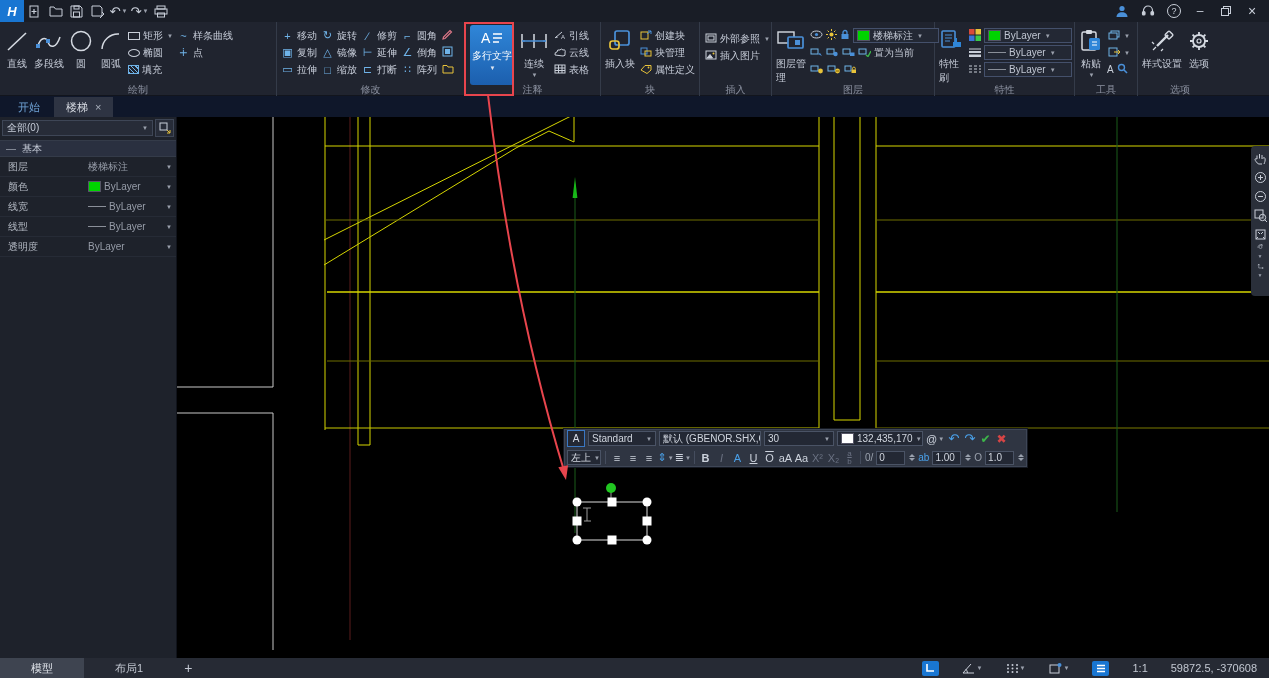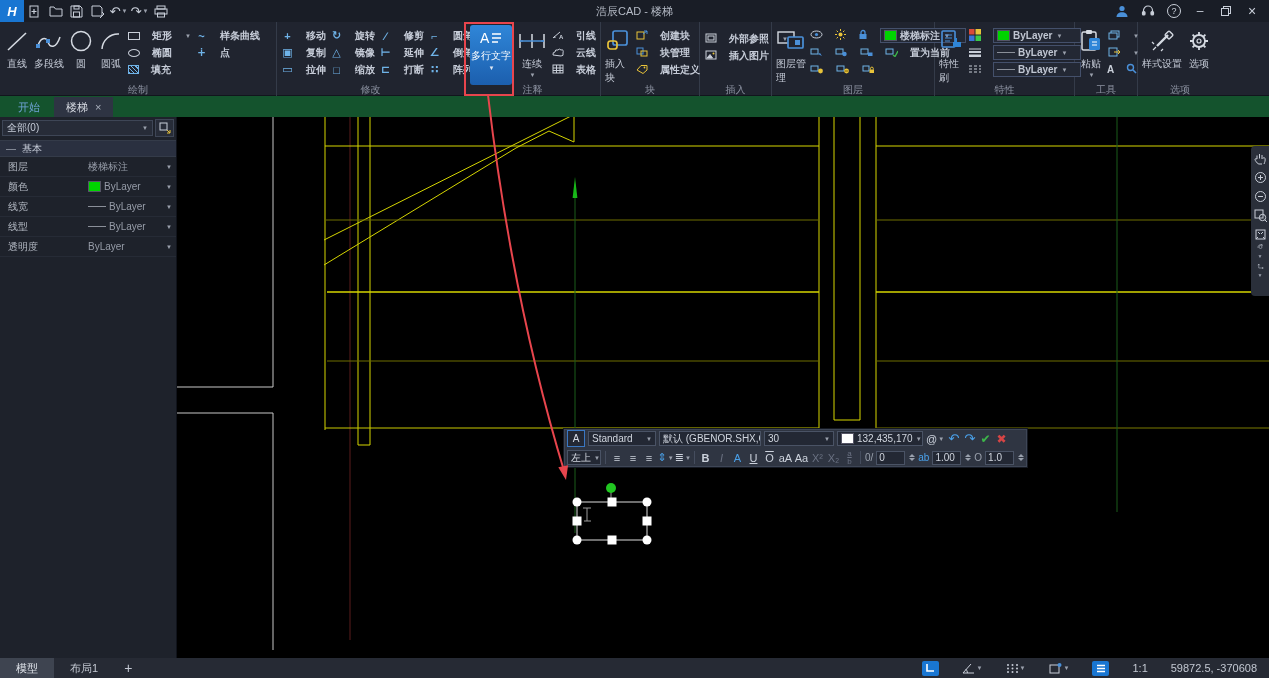--- a/index.html
+++ b/index.html
@@ -19,35 +19,35 @@
   .wbtn{width:22px;height:20px;display:flex;align-items:center;justify-content:center;color:#c9cfd9;font-size:12px;}
   
   #ribbon{left:0;top:22px;width:1269px;height:74px;background:#20242f;border-bottom:1px solid #12151d;
           display:flex;z-index:20;box-sizing:border-box;}
   .rgroup{position:relative;height:74px;border-right:1px solid #343b49;display:flex;align-items:flex-start;
           padding:2px 2px 12px 2px;box-sizing:border-box;flex:0 0 auto;}
   .rglabel{position:absolute;bottom:0;left:0;right:0;text-align:center;font-size:10px;color:#8d93a2;height:12px;line-height:12px;}
   .rbig{display:flex;flex-direction:column;align-items:center;gap:1px;font-size:10px;color:#c6ccd8;padding:2px 2px 0 2px;}
   .rbig .bicon{height:30px;display:flex;align-items:center;justify-content:center;}
   .rcol{display:flex;flex-direction:column;padding-top:3px;}
-  .rsm{height:17px;display:flex;align-items:center;gap:12px;font-size:10px;color:#c6ccd8;white-space:nowrap;padding:0 2px;font-weight:bold;}
+  .rsm{height:17px;display:flex;align-items:center;gap:3px;font-size:10px;color:#c6ccd8;white-space:nowrap;padding:0 2px;}
   .micon{color:#6fb3e8;font-size:11px;width:13px;text-align:center;flex:0 0 13px;}
   .shp{display:inline-block;box-sizing:border-box;flex:0 0 auto;}
   .shp-rect{width:12px;height:8px;border:1px solid #c9cfd9;}
   .shp-ell{width:12px;height:8px;border:1px solid #c9cfd9;border-radius:50%;}
   .shp-hatch{width:11px;height:9px;border:1px solid #6fb3e8;
     background:repeating-linear-gradient(45deg,#6fb3e8 0 1px,transparent 1px 3px);}
   .mtext-btn{width:44px;height:60px;background:linear-gradient(#2f86d8,#1c5fae);border-radius:3px;margin:1px 3px 0 3px;
     display:flex;flex-direction:column;align-items:center;color:#fff;font-size:10px;padding-top:4px;box-sizing:border-box;}
   .swatch{width:11px;height:9px;background:#00d400;border:1px solid #556;display:inline-block;flex:0 0 auto;}
   .lwglyph{display:inline-block;width:18px;height:1px;background:#8a8f99;flex:0 0 auto;}
   .combo-mini{height:15px;background:#232834;border:1px solid #44506b;display:flex;align-items:center;
       gap:3px;padding:0 3px;font-size:10px;color:#c0c6d2;box-sizing:border-box;}
   
-  #tabbar{left:0;top:96px;width:1269px;height:21px;background:#14532d;display:flex;align-items:flex-end;
+  #tabbar{left:0;top:96px;width:1269px;height:21px;background:#0f172a;display:flex;align-items:flex-end;
       padding-left:6px;gap:2px;z-index:15;box-sizing:border-box;}
   .dtab{height:20px;padding:0 12px;font-size:11px;display:flex;align-items:center;gap:7px;color:#6fa3d6;}
   .dtab.active{background:#2e3443;color:#d8dce4;}
   .dtab .x{color:#aab1bd;font-size:11px;}
   
   #panel{left:0;top:117px;width:177px;height:541px;background:#1e222b;border-right:1px solid #10131b;
      box-sizing:border-box;z-index:10;font-size:10px;}
   .pfilter{display:flex;align-items:center;margin:2px 2px 0 2px;gap:2px;}
   .pcombo{flex:1;height:16px;background:#272c38;border:1px solid #3e4656;display:flex;align-items:center;
      padding:0 4px;color:#c6ccd8;box-sizing:border-box;}
@@ -78,21 +78,21 @@
   .aicon{width:16px;height:15px;border:1px solid #3a77c2;color:#d8dde6;font-size:10px;display:flex;align-items:center;justify-content:center;background:#232834;}
   .spin{width:32px;height:14px;background:#232834;border:1px solid #4a5365;color:#d0d5de;display:flex;
      align-items:center;padding:0 2px;box-sizing:border-box;}
   .spinbtns{display:flex;flex-direction:column;justify-content:center;gap:1px;margin-left:1px;}
   .su{width:0;height:0;border-left:3px solid transparent;border-right:3px solid transparent;border-bottom:3px solid #9aa1ad;}
   .sd{width:0;height:0;border-left:3px solid transparent;border-right:3px solid transparent;border-top:3px solid #9aa1ad;}
   .vsep{width:1px;height:13px;background:#454d5e;margin:0 1px;flex:0 0 1px;}
   
   #statusbar{left:0;top:658px;width:1269px;height:20px;background:#262a34;display:flex;align-items:center;
      font-size:11px;color:#c3c8d2;z-index:30;}
-  .stab{height:20px;padding:0 16px;display:flex;align-items:center;}
+  .stab{height:20px;padding:0 31px;display:flex;align-items:center;}
   .stab.active{background:#3e4450;color:#e2e6ec;}
   .splus{padding:0 10px;font-size:14px;color:#c3c8d2;}
   #sb-right{margin-left:auto;display:flex;align-items:center;gap:23px;padding-right:12px;}
   .bluesq{width:17px;height:15px;background:#1976d2;border-radius:2px;display:flex;align-items:center;justify-content:center;color:#fff;}
   .sbicon{display:flex;align-items:center;color:#c9ced8;}
   #overlay{left:0;top:0;width:1269px;height:678px;z-index:60;pointer-events:none;}
 </style>
 </head>
 <body>
 
@@ -132,21 +132,20 @@
         <span style="font-size:13px">↷</span>
         <span class="ddv">▼</span>
       </div>
     <div class="qai">
       <svg width="14" height="13" viewBox="0 0 14 13" fill="none" stroke="#c9cfd9">
           <rect x="3" y="1" width="8" height="3"></rect>
           <rect x="1" y="4" width="12" height="5"></rect>
           <rect x="3.5" y="8" width="7" height="4"></rect>
         </svg>
       </div>
-    <div id="tb-title">浩辰CAD - 楼梯</div>
     <div class="winctl">
       <div class="wbtn">
         <svg width="14" height="14" viewBox="0 0 14 14" fill="#4a90d9">
             <circle cx="7" cy="4.5" r="2.6"></circle>
             <path d="M1.5 13c0-3 2.4-4.7 5.5-4.7S12.5 10 12.5 13z"></path>
           </svg>
         </div>
       <div class="wbtn">
         <svg width="14" height="14" viewBox="0 0 14 14" fill="none" stroke="#c9cfd9" stroke-width="1.2">
             <path d="M2.5 8V6.5a4.5 4.5 0 019 0V8"></path>

